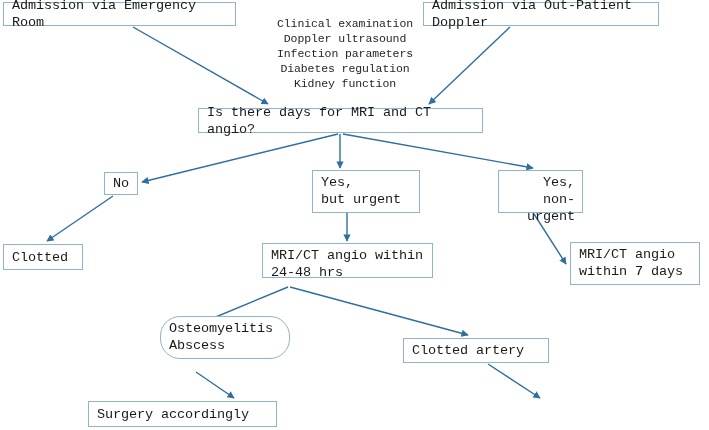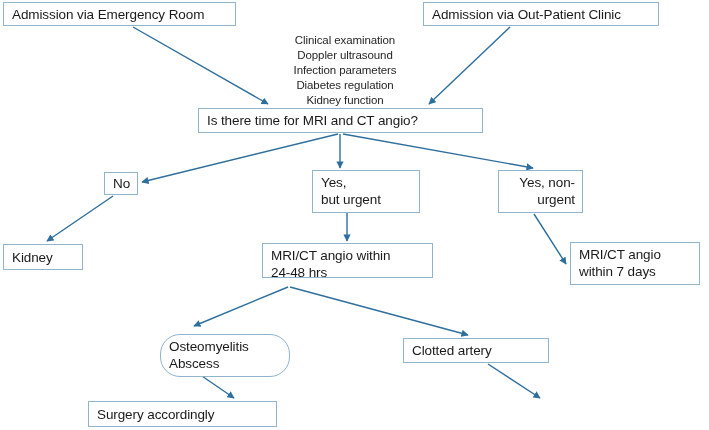--- a/index.html
+++ b/index.html
@@ -9,20 +9,21 @@
   }
   body {
     font-family: "Liberation Sans", sans-serif;
   }
   #flowchart {
     position: relative;
     width: 709px;
     height: 430px;
     background: #ffffff;
     overflow: hidden;
+    font-family: Liberation Mono, monospace;
   }
   #edges {
     position: absolute;
     left: 0;
     top: 0;
     width: 709px;
     height: 430px;
   }
   .node {
     position: absolute;
@@ -42,21 +43,20 @@
     align-items: center;
   }
   .note {
     position: absolute;
     text-align: center;
     color: #262626;
     font-size: 11.5px;
     line-height: 14.9px;
     white-space: pre-line;
     letter-spacing: -0.1px;
-    margin-top: 16px;
   }
 </style>
 </head>
 <body>
 
 <div id="flowchart">
 
   <svg id="edges" viewBox="0 0 709 430" xmlns="http://www.w3.org/2000/svg">
     <defs>
       <marker id="arrow" viewBox="0 0 10 10" refX="9" refY="5" markerWidth="5.2" markerHeight="5.2" orient="auto-start-reverse">
@@ -80,41 +80,41 @@
   </svg>
 
   <div class="node center-v" style="left:3px; top:2px; width:233px; height:24px;">Admission via Emergency Room</div>
 
   <div class="note" style="left:266px; top:17px; width:158px;">Clinical examination
 Doppler ultrasound
 Infection parameters
 Diabetes regulation
 Kidney function</div>
 
-  <div class="node center-v" style="left:423px; top:2px; width:236px; height:24px;">Admission via Out-Patient Clinic</div>
+  <div class="node center-v" style="left:423px; top:2px; width:236px; height:24px;">Admission via Out-Patient Doppler</div>
 
-  <div class="node center-v" style="left:198px; top:108px; width:285px; height:25px;">Is there time for MRI and CT angio?</div>
+  <div class="node center-v" style="left:198px; top:108px; width:285px; height:25px;">Is there days for MRI and CT angio?</div>
 
   <div class="node center-v" style="left:104px; top:172px; width:34px; height:23px;">No</div>
 
   <div class="node" style="left:292px; top:170px; width:108px; height:43px;margin-left:20px;">Yes,
 but urgent</div>
 
   <div class="node" style="left:498px; top:170px; width:85px; height:43px;text-align:right;">Yes, non-
 urgent</div>
 
-  <div class="node center-v" style="left:3px; top:244px; width:80px; height:26px;">Kidney</div>
+  <div class="node center-v" style="left:3px; top:244px; width:80px; height:26px;">Clotted</div>
 
   <div class="node" style="left:262px; top:243px; width:171px; height:35px;">MRI/CT angio within
 24-48 hrs</div>
 
   <div class="node" style="left:570px; top:242px; width:130px; height:43px;">MRI/CT angio
 within 7 days</div>
 
-  <div class="node" style="left:160px; top:334px; width:130px; height:43px;border-radius:20px;">Osteomyelitis
+  <div class="node" style="left:160px; top:316px; width:130px; height:43px;border-radius:20px;">Osteomyelitis
 Abscess</div>
 
   <div class="node center-v" style="left:403px; top:338px; width:146px; height:25px;">Clotted artery</div>
 
   <div class="node center-v" style="left:88px; top:401px; width:189px; height:26px;">Surgery accordingly</div>
 
 
 </div>
 
 </body></html>

